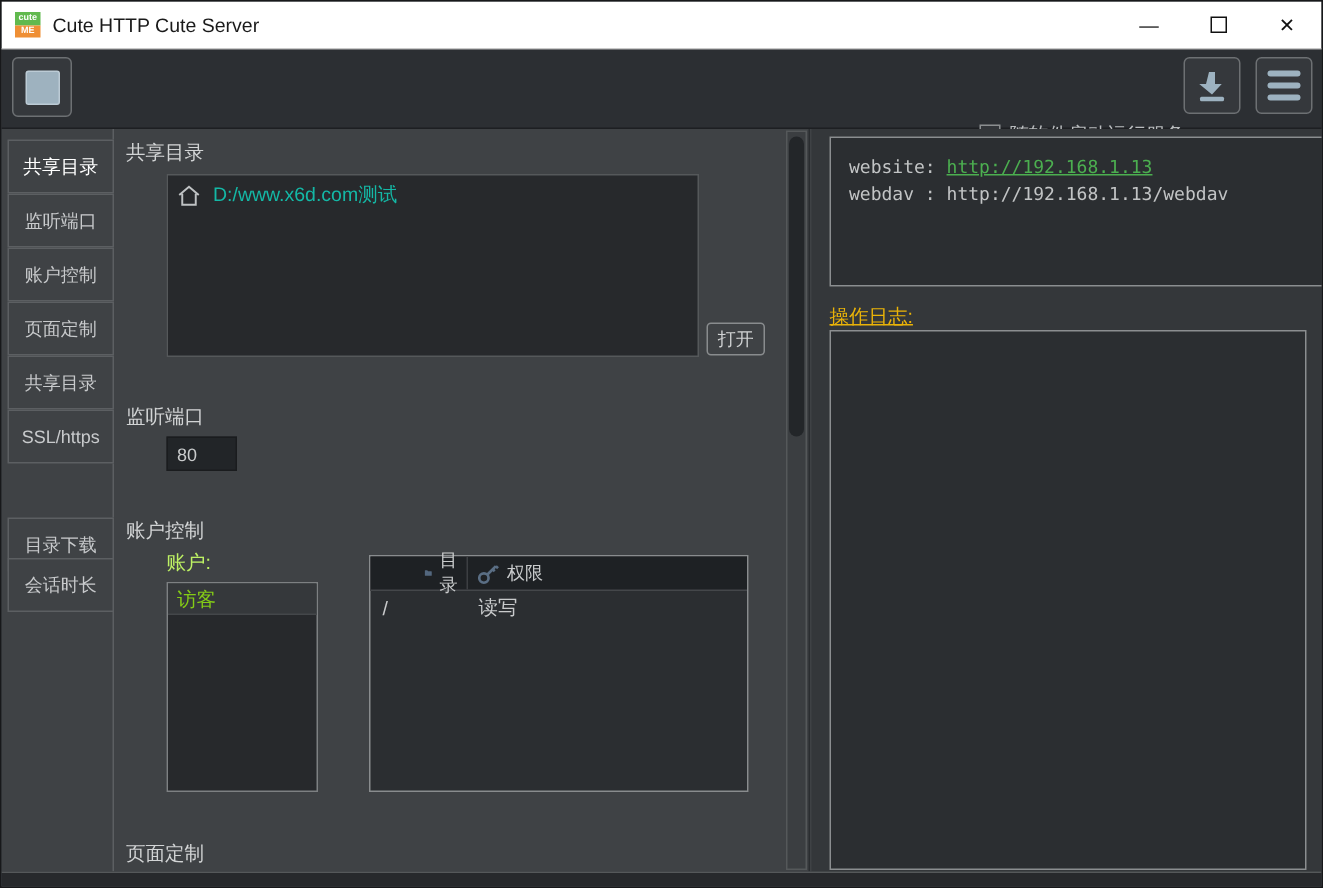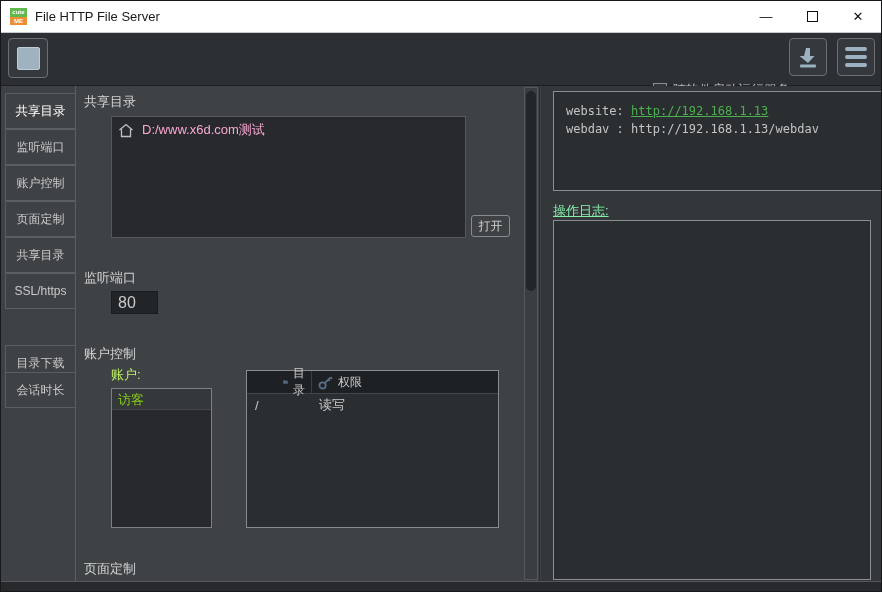--- a/index.html
+++ b/index.html
@@ -47,27 +47,27 @@
   .side-line { position:absolute; left:74px; top:0; width:1px; height:495px; background:#5c5f62; }
   .tab { position:absolute; left:4px; width:71px; height:36px; border:1px solid #5c5f62;
          display:flex; align-items:center; justify-content:center;
          color:#c8cacc; font-size:12px; cursor:default; background:#3f4245; }
   .tab.active { color:#ffffff; font-size:12.5px; }
 
   
   .heading { position:absolute; color:#d2d4d5; font-size:13px; }
   .listbox { position:absolute; background:#27292c; border:1px solid #55585a; }
   .shared-list { left:110px; top:30px; width:355px; height:122px; }
-  .shared-item { display:flex; align-items:center; gap:8px; padding:4px 6px; color:#f9a8d4; font-size:13px; }
+  .shared-item { display:flex; align-items:center; gap:8px; padding:4px 6px; color:#14b8a6; font-size:13px; }
   .open-btn { position:absolute; left:470px; top:129px; width:39px; height:22px;
               background:transparent; border:1px solid #898c8e; border-radius:3px;
               color:#d0d2d3; font-size:12px; font-family:inherit; }
   .port-input { position:absolute; left:110px; top:205px; width:47px; height:23px;
                 background:#222528; border:1px solid #1a1c1e; color:#c9cbcc;
-                font-size:16px; padding-left:6px; font-family:inherit; }
+                font-size:12px; padding-left:6px; font-family:inherit; }
   .small-label { position:absolute; color:#bef264; font-size:13px; }
   .guest-list { left:110px; top:302px; width:101px; height:140px; border-color:#7d8082; }
   .guest-item { height:21px; line-height:21px; padding:0 6px; color:#84cc16; font-size:13px;
                 background:#35383b; border-bottom:1px solid #44474a; }
 
   
   .perm-table { position:absolute; left:245px; top:284px; width:253px; height:158px;
                 background:#2b2e31; border:1px solid #898c8e; }
   .perm-head { display:flex; height:23px; background:#1e2124; border-bottom:1px solid #44474a; }
   .perm-hcell { display:flex; align-items:center; gap:5px; padding:0 6px; color:#c9cbcc; font-size:12px; }
@@ -82,38 +82,38 @@
   .scroll-thumb { position:absolute; left:1px; top:3px; width:10px; height:200px;
                   background:#232629; border-radius:5px; }
   .main-edge { position:absolute; left:538px; top:0; width:1px; height:495px; background:#2a2d30; }
 
   
   .info-box { position:absolute; left:552px; top:5px; width:370px; height:100px;
               background:#2b2e31; border:1px solid #8b8e90; padding:10px 12px;
               font-family:"DejaVu Sans Mono","Liberation Mono",monospace; font-size:12px; }
   .info-line { color:#c2c4c5; line-height:18px; white-space:pre; }
   .info-line a { color:#4caf50; text-decoration:underline; }
-  .log-label { position:absolute; left:552px; top:116px; color:#86efac; font-size:13px;
+  .log-label { position:absolute; left:552px; top:116px; color:#eab308; font-size:13px;
                text-decoration:underline; }
   .log-box { position:absolute; left:552px; top:134px; width:318px; height:360px;
              background:#2b2e31; border:1px solid #8b8e90; }
 
   svg { display:block; }
 </style>
 </head>
 <body>
 
 <div class="window">
 
   <div class="titlebar">
     <div class="app-badge">
       <span class="bt">cute</span>
       <span class="bb">ME</span>
     </div>
-    <span class="win-title">File HTTP File Server</span>
+    <span class="win-title">Cute HTTP Cute Server</span>
     <div class="win-controls">
       <div class="win-btn">
         <span>—</span>
       </div>
       <div class="win-btn">
         <span class="maxi"></span>
       </div>
       <div class="win-btn">
         <span>✕</span>
       </div>

